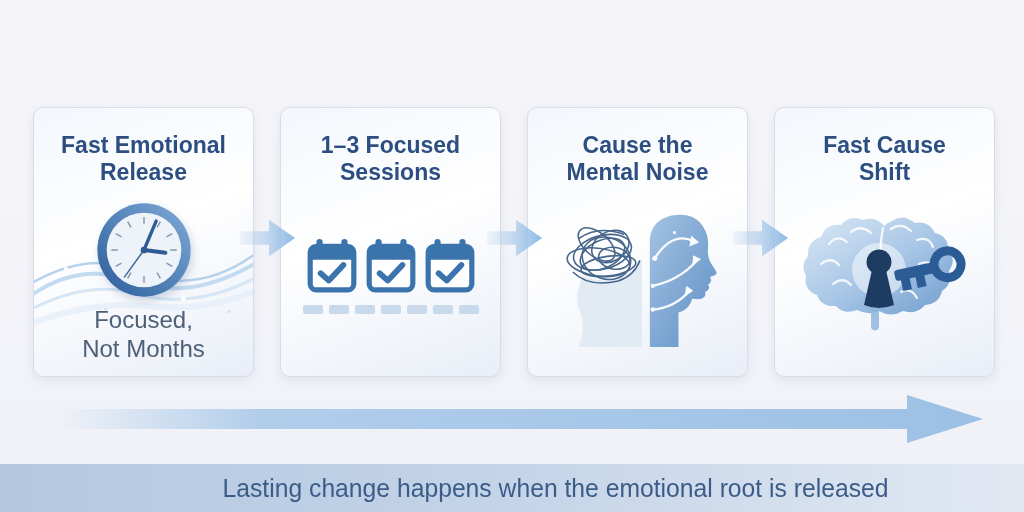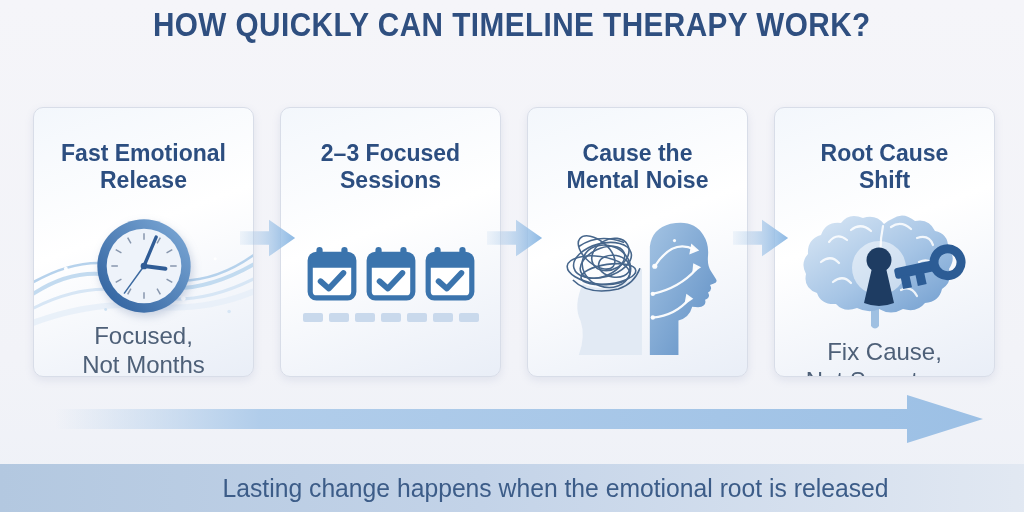--- a/index.html
+++ b/index.html
@@ -12,21 +12,21 @@
   .title span{display:inline-block;transform:scaleX(.9);transform-origin:center;}
 
   .cards{position:absolute;top:107px;left:33px;width:962px;height:270px;
          display:flex;gap:26px;}
   .card{flex:1 1 0;position:relative;border-radius:10px;
         border:1px solid #d8dde8;
         background:linear-gradient(160deg,#f3f7fc 0%,#ffffff 45%,#e9eef7 100%);
         box-shadow:0 3px 8px rgba(110,130,170,.14);
         display:flex;flex-direction:column;align-items:center;justify-content:space-between;
         padding:16px 8px 18px;box-sizing:border-box;overflow:hidden;}
-  .card h2{margin:16px;font-size:23px;line-height:1.18;font-weight:700;color:#2c4e80;
+  .card h2{margin:8px;font-size:23px;line-height:1.18;font-weight:700;color:#2c4e80;
            text-align:center;white-space:pre-line;z-index:2;}
   .caption{font-size:24px;line-height:1.2;color:#4e6078;text-align:center;
            white-space:pre-line;z-index:2;}
   .iconbox{flex:1;display:flex;align-items:center;justify-content:center;z-index:1;}
 
   .swoosh{position:absolute;left:0;top:0;width:100%;height:100%;pointer-events:none;z-index:0;}
 
   .cal-row{display:flex;flex-direction:column;align-items:center;gap:12px;}
   .cals{display:flex;gap:9px;}
   .dashes{display:flex;gap:6px;}
@@ -40,21 +40,20 @@
   .footer{position:absolute;left:0;top:464px;width:100%;height:48px;
           background:linear-gradient(90deg,#b3c8e0 0%,#c3d3e8 45%,#e4eaf3 100%);
           display:flex;align-items:center;justify-content:center;padding-left:44px;}
   .footer span{display:inline-block;transform:scaleX(.95);font-size:26px;color:#3c5c88;}
 </style>
 </head>
 <body>
 
 <div class="stage">
 
-  <div class="title"><span>HOW QUICKLY CAN TIMELINE THERAPY WORK?</span></div>
 
   <div class="cards">
 
     <div class="card">
       <svg class="swoosh" viewBox="0 0 220 270" preserveAspectRatio="none">
         <path d="M-5,178 Q55,142 105,165 Q165,190 225,145" stroke="#aecdea" stroke-width="2.5" fill="none" opacity=".9"></path>
         <path d="M-5,190 Q45,155 95,173 Q155,197 225,155" stroke="#bdd7ee" stroke-width="4" fill="none" opacity=".9"></path>
         <path d="M-5,204 Q55,172 105,188 Q162,203 225,170" stroke="#d7e6f5" stroke-width="3" fill="none"></path>
         <path d="M-5,218 Q60,193 120,200 Q175,205 225,183" stroke="#e6eff8" stroke-width="6" fill="none" opacity=".85"></path>
         <circle cx="32" cy="162" r="2" fill="#ffffff" opacity=".95"></circle>
@@ -94,21 +93,21 @@
           <line x1="60" y1="60" x2="83" y2="63" stroke="#2f5c96" stroke-width="4.2" stroke-linecap="round"></line>
           <line x1="60" y1="60" x2="39" y2="89" stroke="#3c6aa0" stroke-width="1.6" stroke-linecap="round"></line>
           <circle cx="60" cy="60" r="3.6" fill="#2f5c96"></circle>
         </svg>
       </div>
       <div class="caption">Focused,
 Not Months</div>
     </div>
 
     <div class="card">
-      <h2>2–3 Focused
+      <h2>1–3 Focused
 Sessions</h2>
       <div class="iconbox">
         <div class="cal-row">
           <div class="cals">
             <svg width="50" height="54" viewBox="0 0 48 52">
               <rect x="9" y="0" width="6" height="11" rx="3" fill="#3b74ad"></rect>
               <rect x="33" y="0" width="6" height="11" rx="3" fill="#3b74ad"></rect>
               <rect x="3" y="7" width="42" height="42" rx="6" fill="#ffffff" stroke="#3b74ad" stroke-width="5"></rect>
               <path d="M3,13 q0,-6 6,-6 h30 q6,0 6,6 v7 h-42 z" fill="#3b74ad"></path>
               <path d="M13,33 L21,40 L35,25" stroke="#3b74ad" stroke-width="5.5" fill="none" stroke-linecap="round" stroke-linejoin="round"></path>
@@ -182,21 +181,21 @@
             <circle cx="97" cy="56" r="2.6"></circle>
             <circle cx="95" cy="84" r="2.2"></circle>
             <circle cx="95" cy="108" r="2.2"></circle>
             <circle cx="117" cy="30" r="1.6"></circle>
           </g>
         </svg>
       </div>
     </div>
 
     <div class="card">
-      <h2>Root Cause
+      <h2>Fast Cause
 Shift</h2>
       <div class="iconbox">
         <svg width="172" height="128" viewBox="0 0 172 128">
           <defs>
             <linearGradient id="brainGrad" x1="0" y1="0" x2="1" y2="1">
               <stop offset="0" stop-color="#dce9f6"></stop>
                 <stop offset=".55" stop-color="#a5c4e5"></stop>
                 <stop offset="1" stop-color="#6f9cce"></stop>
             </linearGradient>
           </defs>
@@ -222,22 +221,20 @@
           <path d="M73,58 L65,93 Q80,99 95,93 L87,58 Z" fill="#1e3c62"></path>
 
           <g transform="rotate(-12 122 62)">
             <rect x="96" y="53" width="44" height="11" rx="3" fill="#2c5c95"></rect>
             <rect x="101" y="62" width="9" height="13" fill="#2c5c95"></rect>
             <rect x="116" y="62" width="9" height="13" fill="#2c5c95"></rect>
             <circle cx="150" cy="58" r="13.5" fill="none" stroke="#2c5c95" stroke-width="9"></circle>
           </g>
         </svg>
       </div>
-      <div class="caption">Fix Cause,
-Not Symptoms</div>
     </div>
   </div>
 
   <svg class="gap-arrow a1" viewBox="0 0 60 48">
     <defs>
         <linearGradient id="ga1" x1="0" y1="0" x2="1" y2="0">
       <stop offset="0" stop-color="#a9c9e9" stop-opacity=".15"></stop>
           <stop offset="1" stop-color="#8db9e4"></stop>
     </linearGradient>
       </defs>

